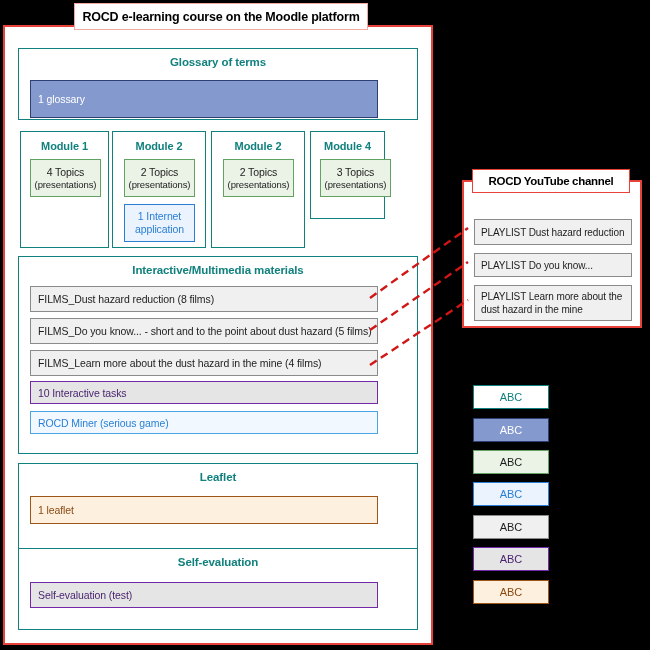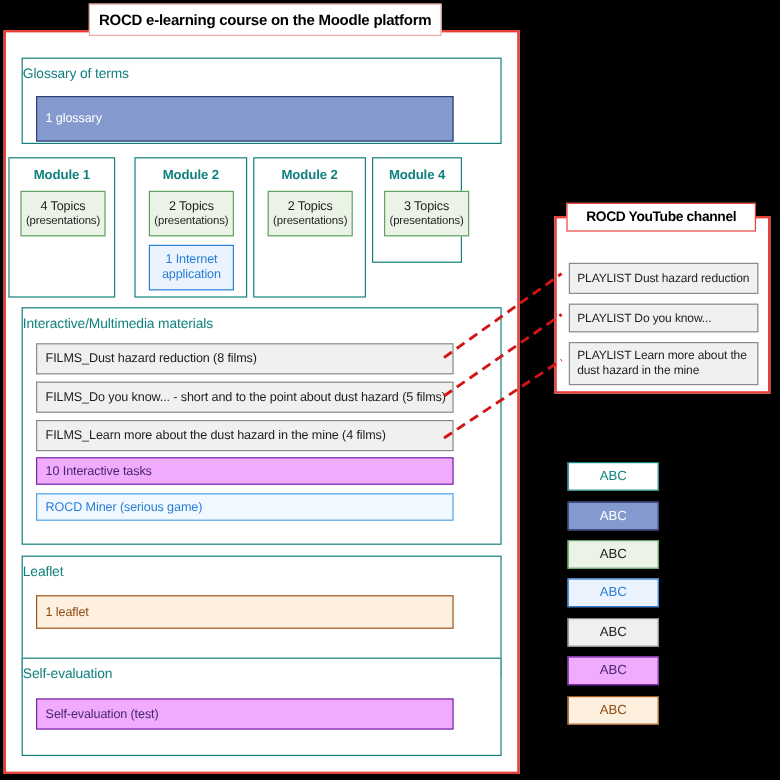--- a/index.html
+++ b/index.html
@@ -29,41 +29,41 @@
     z-index: 6;
   }
 
   
   .section {
     position: absolute;
     background: #ffffff;
     border: 1.6px solid #11817e;
   }
   .section-title {
-    text-align: left;
+    text-align: center;
     font-size: 11.5px;
-    font-weight: normal;
+    font-weight: bold;
     color: #11817e;
     padding-top: 7px;
     letter-spacing: -0.1px;
   }
 
   
   .chip {
     display: flex; align-items: center;
     font-size: 10.5px;
     padding-left: 7px;
     letter-spacing: -0.1px;
   }
 
   .chip-blue    { background: #8499cd; border: 1.6px solid #2e3f73; color: #ffffff; }
   .chip-green   { background: #ebf2e6; border: 1.3px solid #62a262; color: #1d1d1d; }
   .chip-ltblue  { background: #eaf3fe; border: 1.3px solid #2a7fd4; color: #2a7fd4; }
   .chip-gray    { background: #f0f0f0; border: 1.3px solid #8a8a8a; color: #1d1d1d; }
-  .chip-purple  { background: #f0abfc; border: 1.3px solid #7328a8; color: #4a2570; }
+  .chip-purple  { background: #e5e5e5; border: 1.3px solid #7328a8; color: #4a2570; }
   .chip-skyblue { background: #f2f8ff; border: 1.3px solid #4ba4e8; color: #2a7fd4; }
   .chip-orange  { background: #fdf0de; border: 1.6px solid #9c5618; color: #8a4a14; }
   .chip-teal    { background: #ffffff; border: 1.9px solid #11817e; color: #11817e; }
 
   
   .module-box {
     position: absolute; top: 131px;
     width: 95px; height: 117px;
     background: #ffffff;
     border: 1.6px solid #11817e;
@@ -122,21 +122,21 @@
 
   <div class="course-panel"></div>
 
   <div class="panel-title">ROCD e-learning course on the Moodle platform</div>
 
   <div class="section" id="sec-glossary" style="left:18px; top:48px; width:400px; height:72px;">
     <div class="section-title">Glossary of terms</div>
     <div class="chip chip-blue" style="position:absolute; left:11px; top:31px; width:348px; height:38px;">1 glossary</div>
   </div>
 
-  <div class="module-box" style="left:7px; width:89px;">
+  <div class="module-box" style="left:20px; width:89px;">
     <div class="module-title">Module 1</div>
     <div class="chip chip-green module-chip" style="top:27px; height:38px; left:9px; width:71px;">
       <span>4 Topics</span>
       <span class="sub">(presentations)</span>
     </div>
   </div>
 
   <div class="module-box" style="left:112px; width:94px;">
     <div class="module-title">Module 2</div>
     <div class="chip chip-green module-chip" style="top:27px; height:38px; left:11px; width:71px;">

